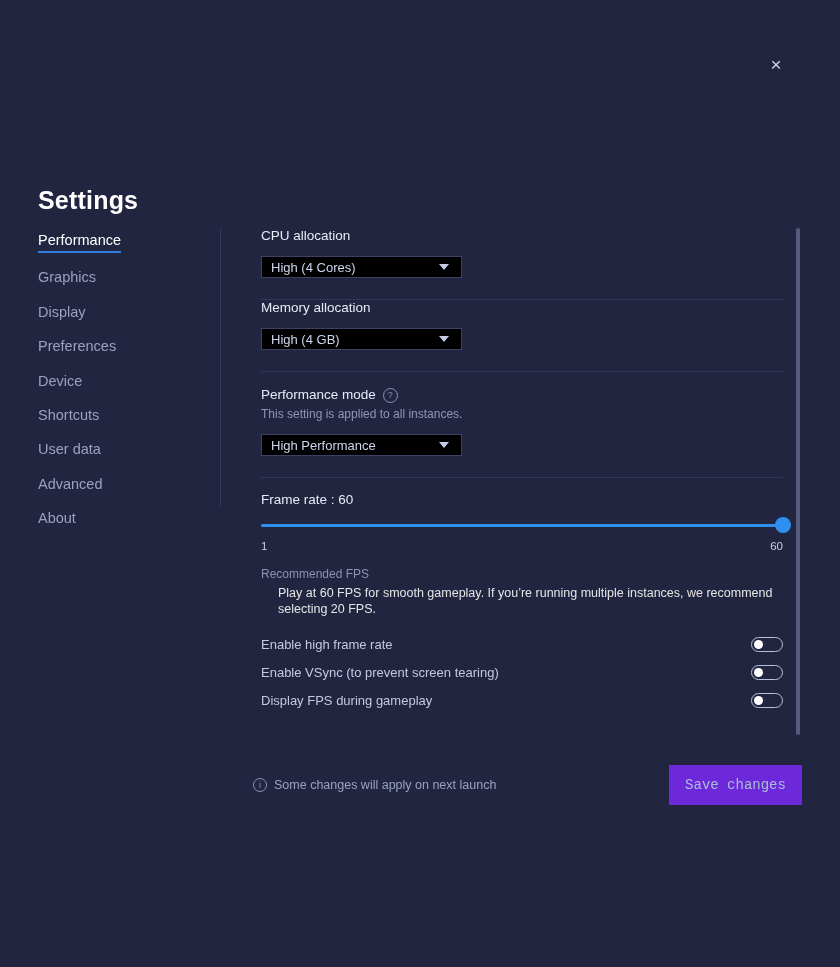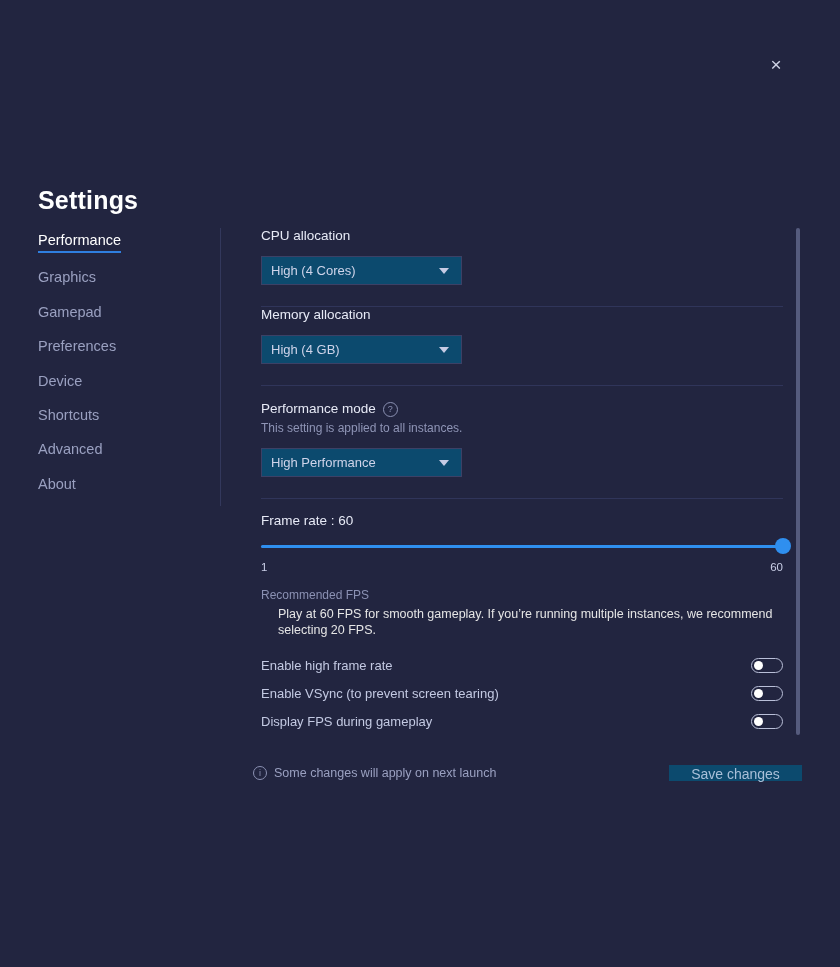--- a/index.html
+++ b/index.html
@@ -98,23 +98,23 @@
   .h-divider {
     height: 1px;
     background: #30355a;
     width: 522px;
   }
 
   
   .select {
     box-sizing: border-box;
     width: 201px;
-    height: 29px;
+    height: 22px;
     border: 1px solid #3c4166;
-    background: #0c4a6e;
+    background: #000000;
     display: flex;
     align-items: center;
     padding: 0 8px 0 9px;
     cursor: pointer;
   }
   .select-value {
     flex: 1;
     font-size: 13px;
     color: #cfd4ea;
   }
@@ -240,26 +240,26 @@
     width: 12px; height: 12px;
     border: 1px solid #8b91b3;
     border-radius: 50%;
     font-size: 9px;
     color: #8b91b3;
     margin-right: 7px;
     line-height: 1;
   }
   .save-btn {
     width: 133px;
-    height: 16px;
-    background: #0c4a6e;
+    height: 40px;
+    background: #6d28d9;
     color: #a9bfd8;
     border: none;
     font-size: 14px;
-    font-family: Liberation Sans, sans-serif;
+    font-family: Liberation Mono, monospace;
     cursor: pointer;
   }
 
   
   .scrollbar-track {
     position: absolute;
     left: 796px;
     top: 228px;
     width: 4px;
     height: 507px;
@@ -287,30 +287,33 @@
 <div class="page-title">Settings</div>
 
 <div class="sidebar" id="sidebar">
     <div class="sidebar-row">
       <div class="sidebar-item active">Performance</div>
     </div>
     <div class="sidebar-row">
       <div class="sidebar-item">Graphics</div>
     </div>
     <div class="sidebar-row">
-      <div class="sidebar-item">Gamepad</div>
+      <div class="sidebar-item">Display</div>
     </div>
     <div class="sidebar-row">
       <div class="sidebar-item">Preferences</div>
     </div>
     <div class="sidebar-row">
       <div class="sidebar-item">Device</div>
     </div>
     <div class="sidebar-row">
       <div class="sidebar-item">Shortcuts</div>
+    </div>
+    <div class="sidebar-row">
+      <div class="sidebar-item">User data</div>
     </div>
     <div class="sidebar-row">
       <div class="sidebar-item">Advanced</div>
     </div>
     <div class="sidebar-row">
       <div class="sidebar-item">About</div>
     </div>
   </div>
 
 <div class="v-divider"></div>

